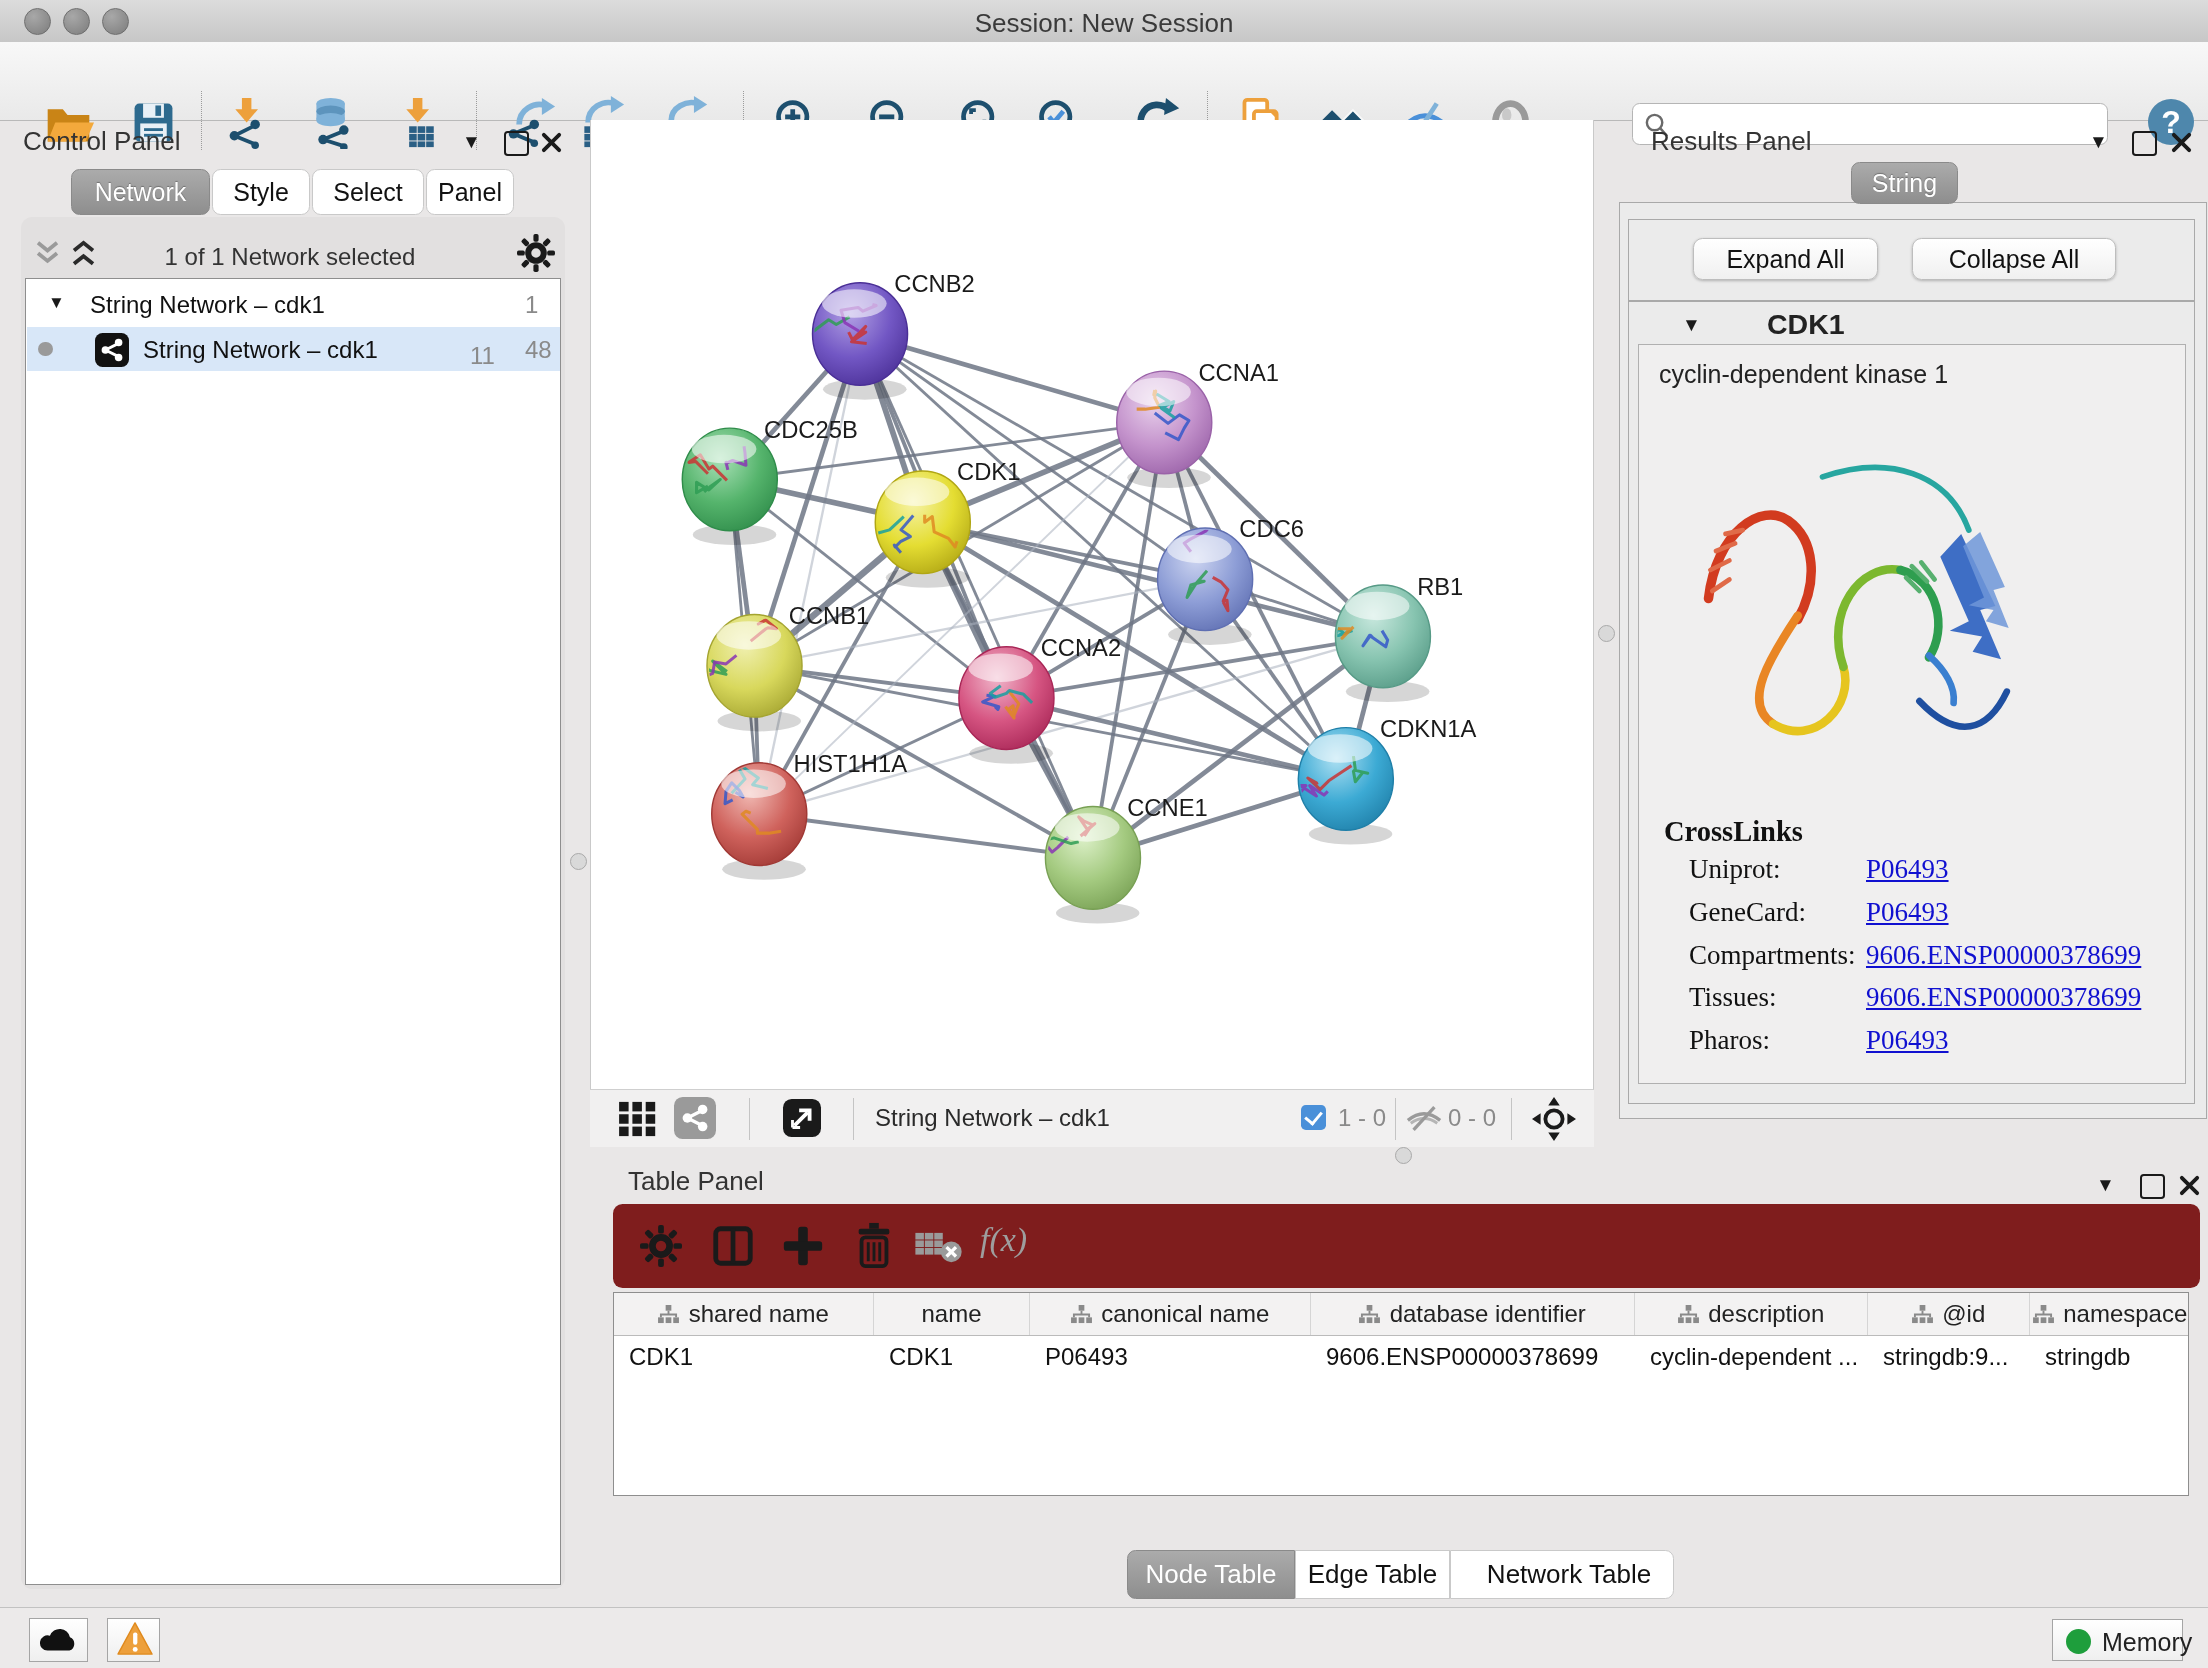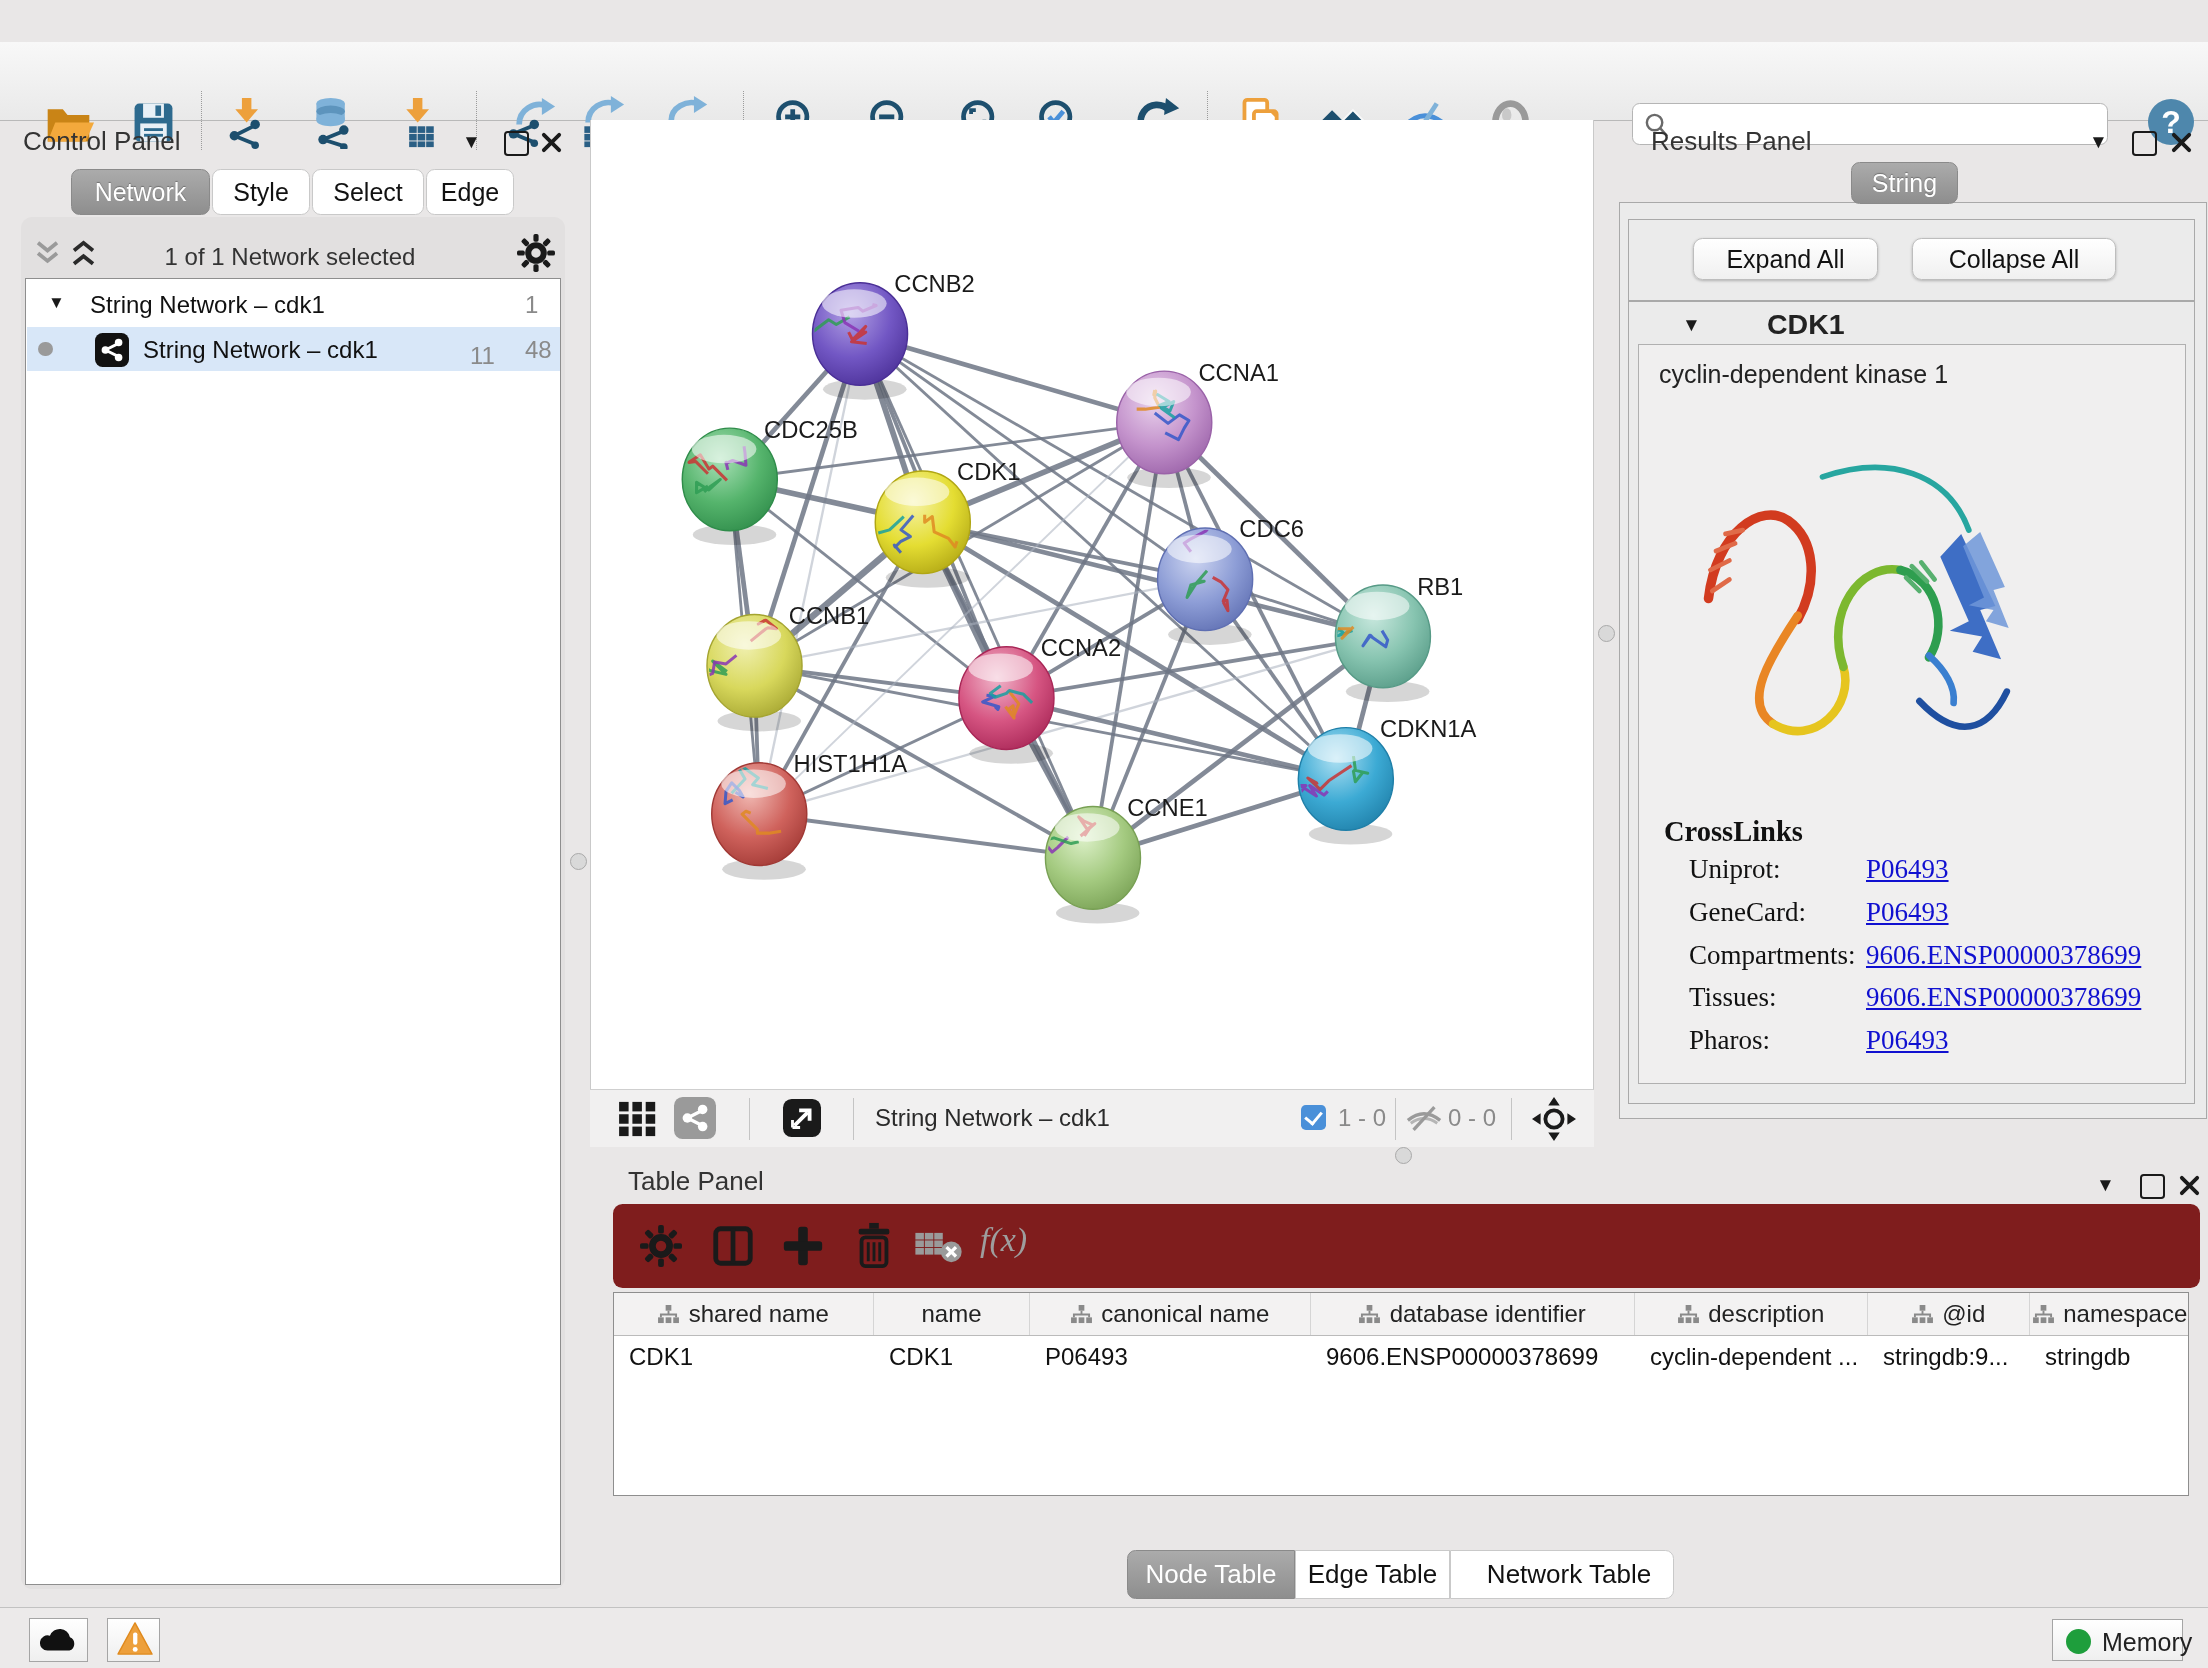--- a/index.html
+++ b/index.html
@@ -77,20 +77,26 @@
   .statusbar{left:0;top:1607px;width:2208px;height:61px;background:#eceaea;border-top:1px solid #c2c2c2;}
   .sb-btn{background:linear-gradient(#ffffff,#efefef);border:1.9px solid #a5a5a5;box-sizing:border-box;}
   .mem-dot{width:25px;height:25px;border-radius:50%;background:#1e9e3c;}
   .fx{font-family:"Liberation Serif",serif;font-style:italic;font-size:34px;color:#9e9e9e;}
 </style>
 </head>
 <body>
 
 <div class="window">
 
+  <div class="abs titlebar">
+    <div class="abs tl-dot" style="left:24px;"></div>
+    <div class="abs tl-dot" style="left:63px;"></div>
+    <div class="abs tl-dot" style="left:102px;"></div>
+    <div class="abs title-text t">Session: New Session</div>
+  </div>
 
   <div class="abs toolbar">
     <div class="abs tb-btn" style="left:42px;">
       <svg width="53" height="53" viewBox="0 0 56 56">
         <path d="M6 14h16l5 6h23v28H6z" fill="#c98416"></path>
           <path d="M6 48l8-20h41l-9 20z" fill="#f3a93c"></path>
         </svg></div>
     <div class="abs tb-btn" style="left:127px;">
       <svg width="53" height="53" viewBox="0 0 56 56">
         <rect x="8" y="8" width="40" height="40" rx="5" fill="#2d6a8e"></rect>
@@ -248,21 +254,21 @@
   <div class="abs tab sel" style="left:71px;top:169px;width:139px;">
     <span>Network</span>
     </div>
   <div class="abs tab" style="left:212px;top:169px;width:98px;">
     <span>Style</span>
     </div>
   <div class="abs tab" style="left:312px;top:169px;width:112px;">
     <span>Select</span>
     </div>
   <div class="abs tab" style="left:426px;top:169px;width:88px;">
-    <span>Edge</span>
+    <span>Panel</span>
     </div>
 
   <div class="abs cp-container"></div>
 
   <svg class="abs" style="left:34px;top:240px;" width="27" height="28.5" viewBox="0 0 28 30">
     <path d="M4 3l10 8 10-8M4 14l10 8 10-8" stroke="#9a9a9a" stroke-width="4" fill="none"></path>
     </svg>
   <svg class="abs" style="left:70px;top:240px;" width="27" height="28.5" viewBox="0 0 28 30">
     <path d="M4 11L14 3l10 8M4 25l10-8 10 8" stroke="#2a2a2a" stroke-width="4" fill="none"></path>
     </svg>

